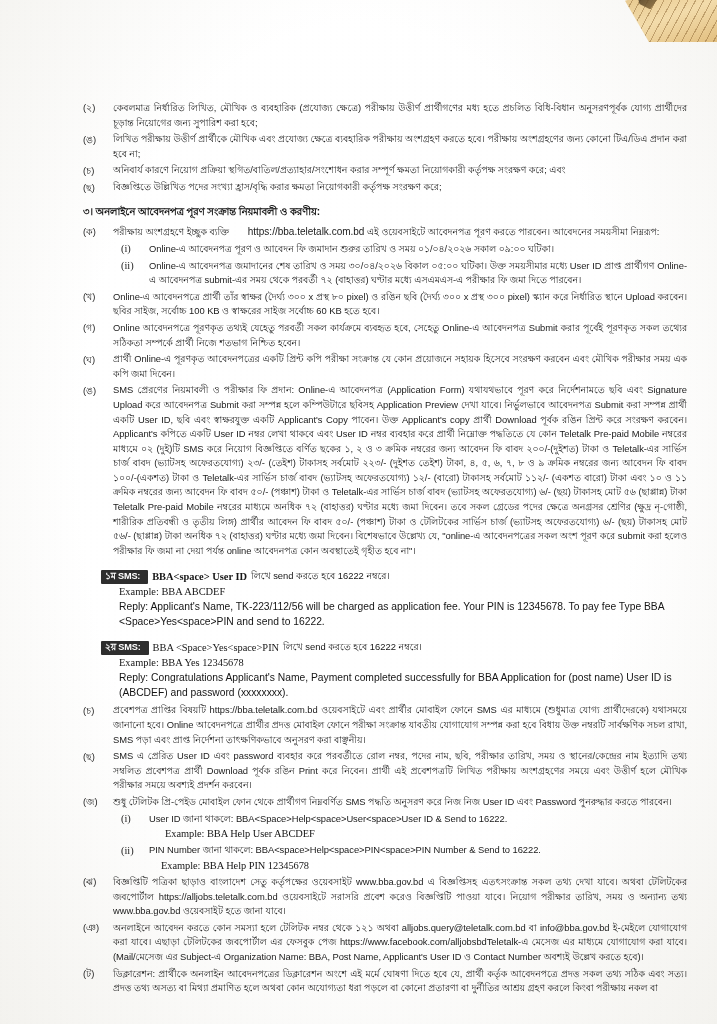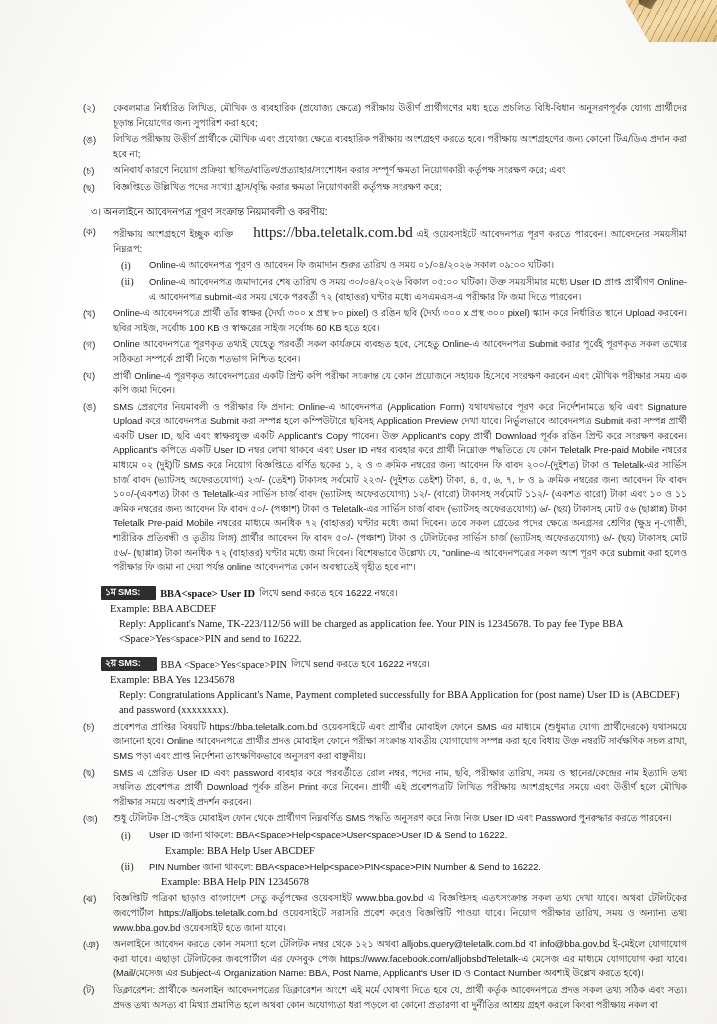--- a/index.html
+++ b/index.html
@@ -83,33 +83,33 @@
   .body {
     flex: 1 1 auto;
     font-size: 9.4px;
     line-height: 14.6px;
     text-align: justify;
     letter-spacing: -.05px;
     color: #1b1b1b;
     font-family: "Liberation Sans", sans-serif;
   }
   .body .lat {
-    font-family: Liberation Serif, serif;
-    font-size: 15px;
+    font-family: Liberation Sans, sans-serif;
+    font-size: 10px;
     letter-spacing: 0;
     padding-left: 16px;
   }
   .body b, .bold { font-weight: normal; }
 
   .section-head {
     font-size: 10.0px;
-    font-weight: normal;
+    font-weight: bold;
     font-family: "Liberation Sans", sans-serif;
     color: #121212;
-    margin: 9px 0 4px 8px;
+    margin: 9px 0 4px 0;
     letter-spacing: -.1px;
   }
   .indent2 { margin-left: 38px; }
 
   
   .sms-block { margin: 11px 0 3px 18px; }
   .sms-line {
     display: flex;
     align-items: center;
     gap: 4px;
@@ -117,35 +117,35 @@
     font-size: 10.4px;
     color: #151515;
   }
   .sms-chip {
     display: inline-block;
     background: #2e2e2e;
     color: #ffffff;
     font-family: "Liberation Sans", sans-serif;
     font-weight: bold;
     font-size: 9.2px;
-    padding: 1px 16px 2px 4px;
+    padding: 1px 8px 2px 4px;
     letter-spacing: -.2px;
     line-height: 11px;
     border-radius: 1px;
     filter: blur(.25px);
   }
   .mono-ex {
     font-family: "Liberation Serif", serif;
     font-size: 10.4px;
-    margin-left: 9px;
+    margin-left: 18px;
     color: #151515;
     line-height: 15px;
   }
   .reply {
-    font-family: Liberation Serif, serif;
+    font-family: Liberation Sans, sans-serif;
     font-size: 10.3px;
     margin-left: 18px;
     width: 576px;
     line-height: 15px;
     text-align: left;
     color: #151515;
   }
 
   
   .camscanner {

